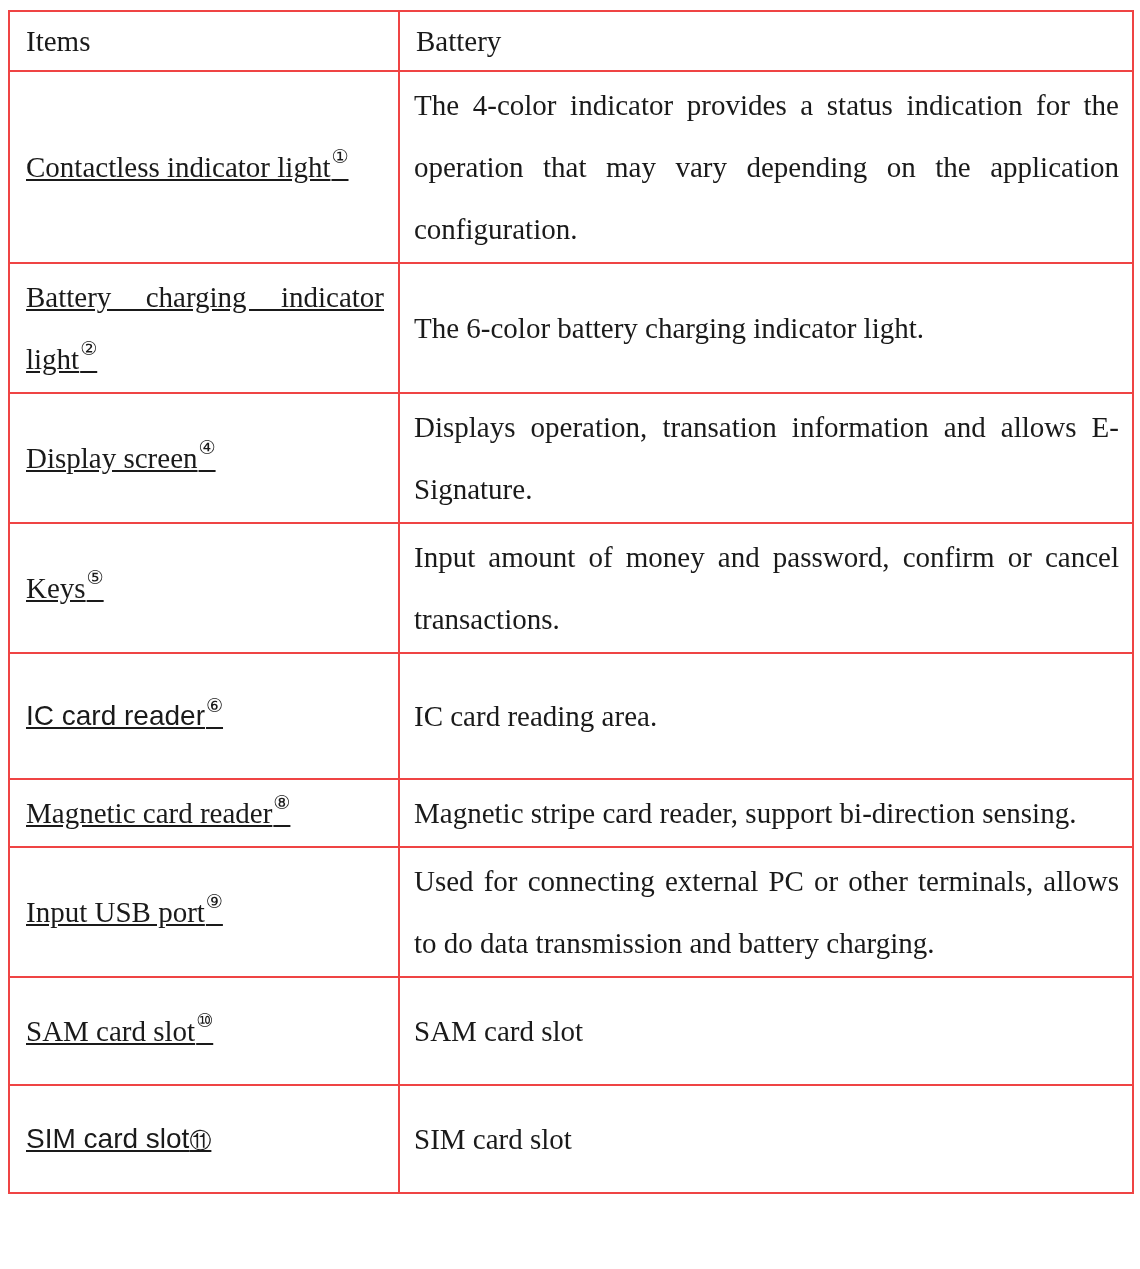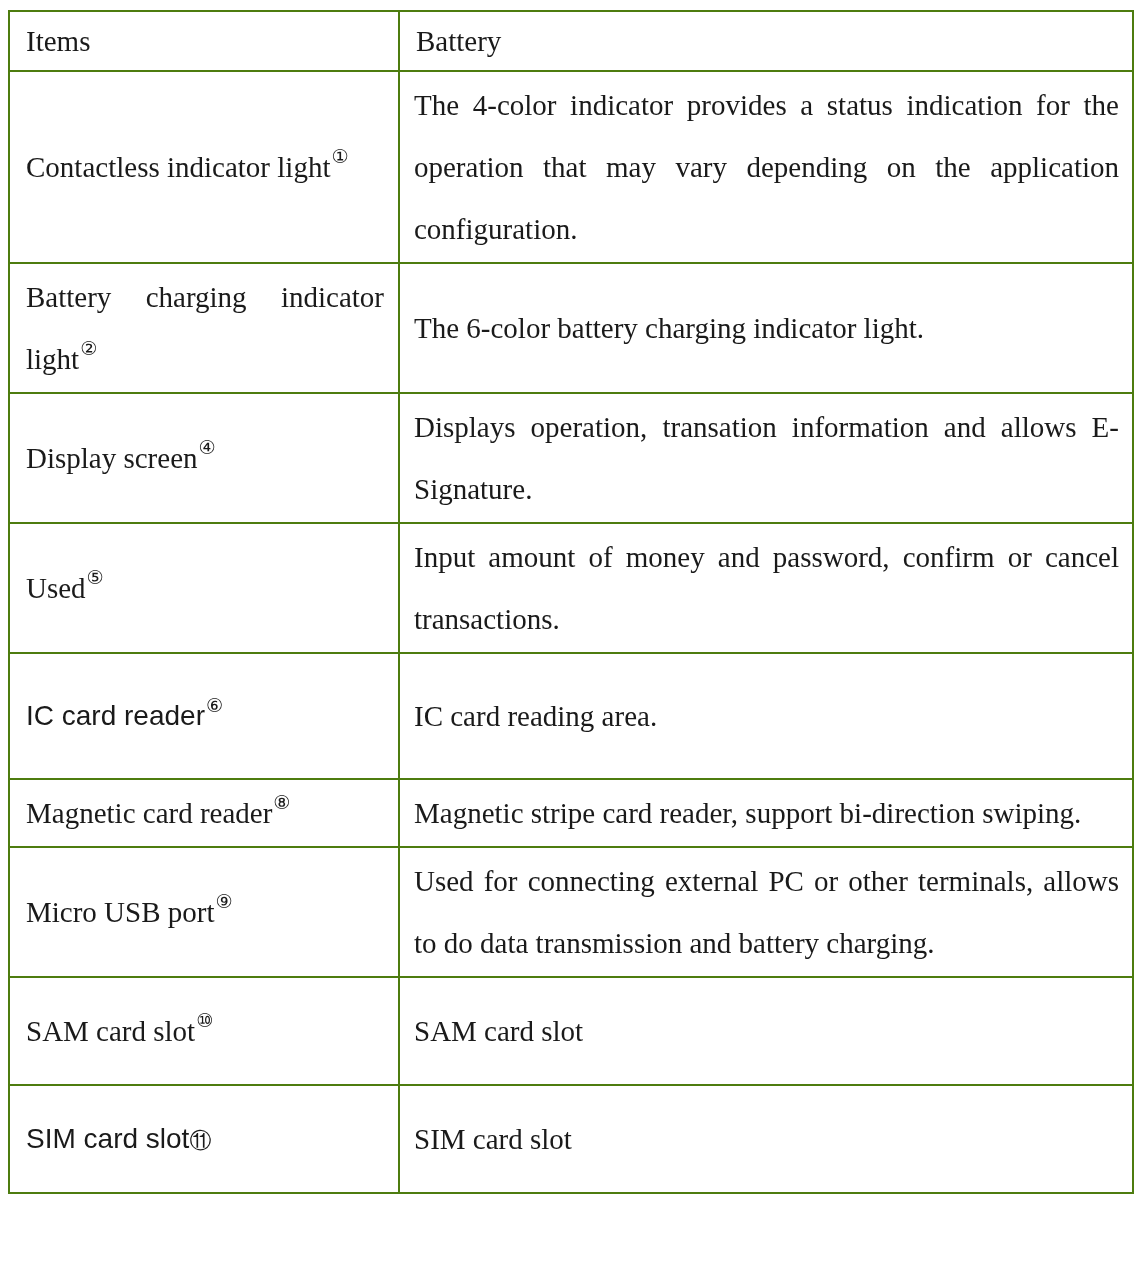--- a/index.html
+++ b/index.html
@@ -16,30 +16,30 @@
     position: absolute;
     left: 8px; top: 10px;
     width: 1124px;
     border-collapse: collapse;
     table-layout: fixed;
   }
   col.c-items    { width: 390px; }
   col.c-features { width: 734px; }
 
   th, td {
-    border: 2px solid #4d7c0f;
+    border: 2px solid #ef4444;
     vertical-align: middle;
     font-weight: normal;
     font-size: 29px;
     background: #ffffff;
   }
   thead tr { height: 60px; }
   th { text-align: left; padding: 0 16px; }
 
-  td.item-cell    { padding: 2px 14px 2px 16px; }
+  td.item-cell    { padding: 2px 14px 2px 16px; text-decoration: underline; }
   td.feature-cell { padding: 2px 13px 2px 14px; border-radius: 31px; }
 
   .cell-inner {
     text-align: justify;
     line-height: 62px;
   }
   .cell-inner.single { text-align: left; }
 
   
   tbody tr:nth-of-type(1)  { height: 188px; }
@@ -118,21 +118,21 @@
         <span class="item-text">Display screen</span><span class="marker">④</span>
       </div>
     </td>
     <td class="feature-cell">
       <div class="cell-inner feature-text">Displays operation, transation information and allows E-Signature.</div>
     </td>
   </tr>
       <tr>
     <td class="item-cell">
       <div class="cell-inner item-inner">
-        <span class="item-text">Used</span><span class="marker">⑤</span>
+        <span class="item-text">Keys</span><span class="marker">⑤</span>
       </div>
     </td>
     <td class="feature-cell">
       <div class="cell-inner feature-text">Input amount of money and password, confirm or cancel transactions.</div>
     </td>
   </tr>
       <tr>
     <td class="item-cell">
       <div class="cell-inner item-inner sans">
         <span class="item-text">IC card reader</span><span class="marker">⑥</span>
@@ -142,27 +142,27 @@
       <div class="cell-inner feature-text single">IC card reading area.</div>
     </td>
   </tr>
       <tr>
     <td class="item-cell">
       <div class="cell-inner item-inner">
         <span class="item-text">Magnetic card reader</span><span class="marker">⑧</span>
       </div>
     </td>
     <td class="feature-cell">
-      <div class="cell-inner feature-text">Magnetic stripe card reader, support bi-direction swiping.</div>
+      <div class="cell-inner feature-text">Magnetic stripe card reader, support bi-direction sensing.</div>
     </td>
   </tr>
       <tr>
     <td class="item-cell">
       <div class="cell-inner item-inner">
-        <span class="item-text">Micro USB port</span><span class="marker">⑨</span>
+        <span class="item-text">Input USB port</span><span class="marker">⑨</span>
       </div>
     </td>
     <td class="feature-cell">
       <div class="cell-inner feature-text">Used for connecting external PC or other terminals, allows to do data transmission and battery charging.</div>
     </td>
   </tr>
       <tr>
     <td class="item-cell">
       <div class="cell-inner item-inner">
         <span class="item-text">SAM card slot</span><span class="marker">⑩</span>

